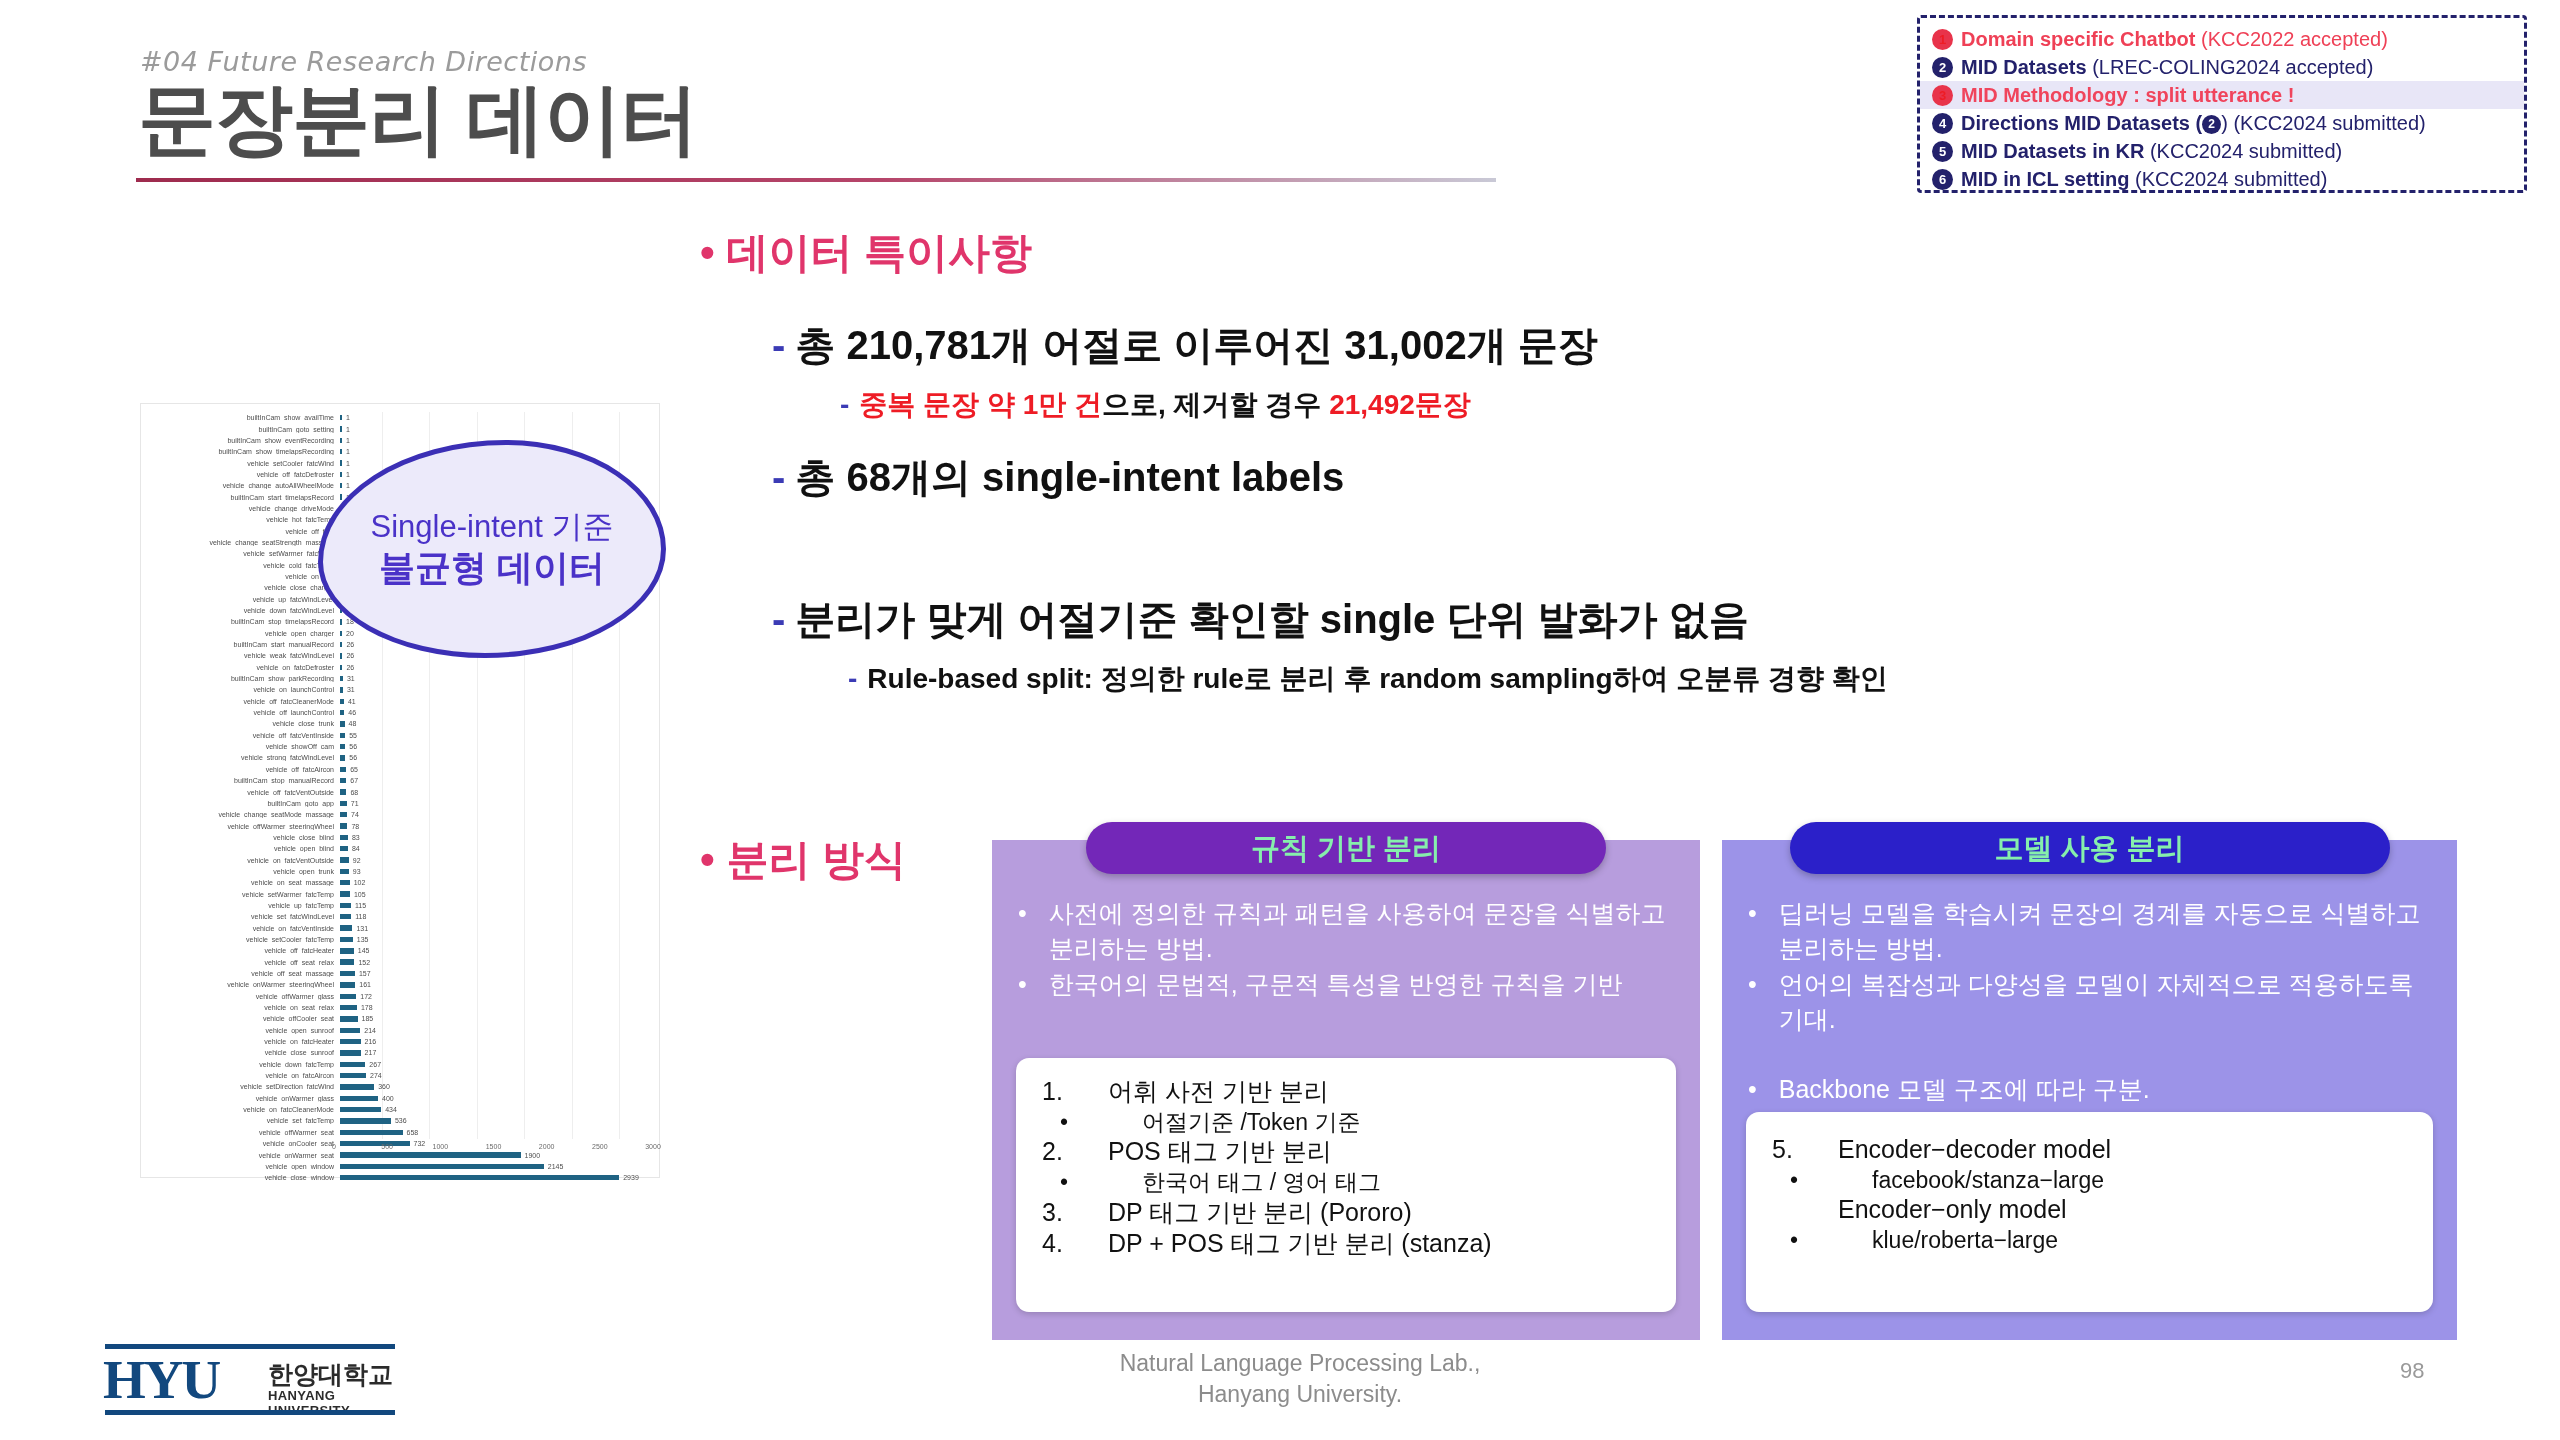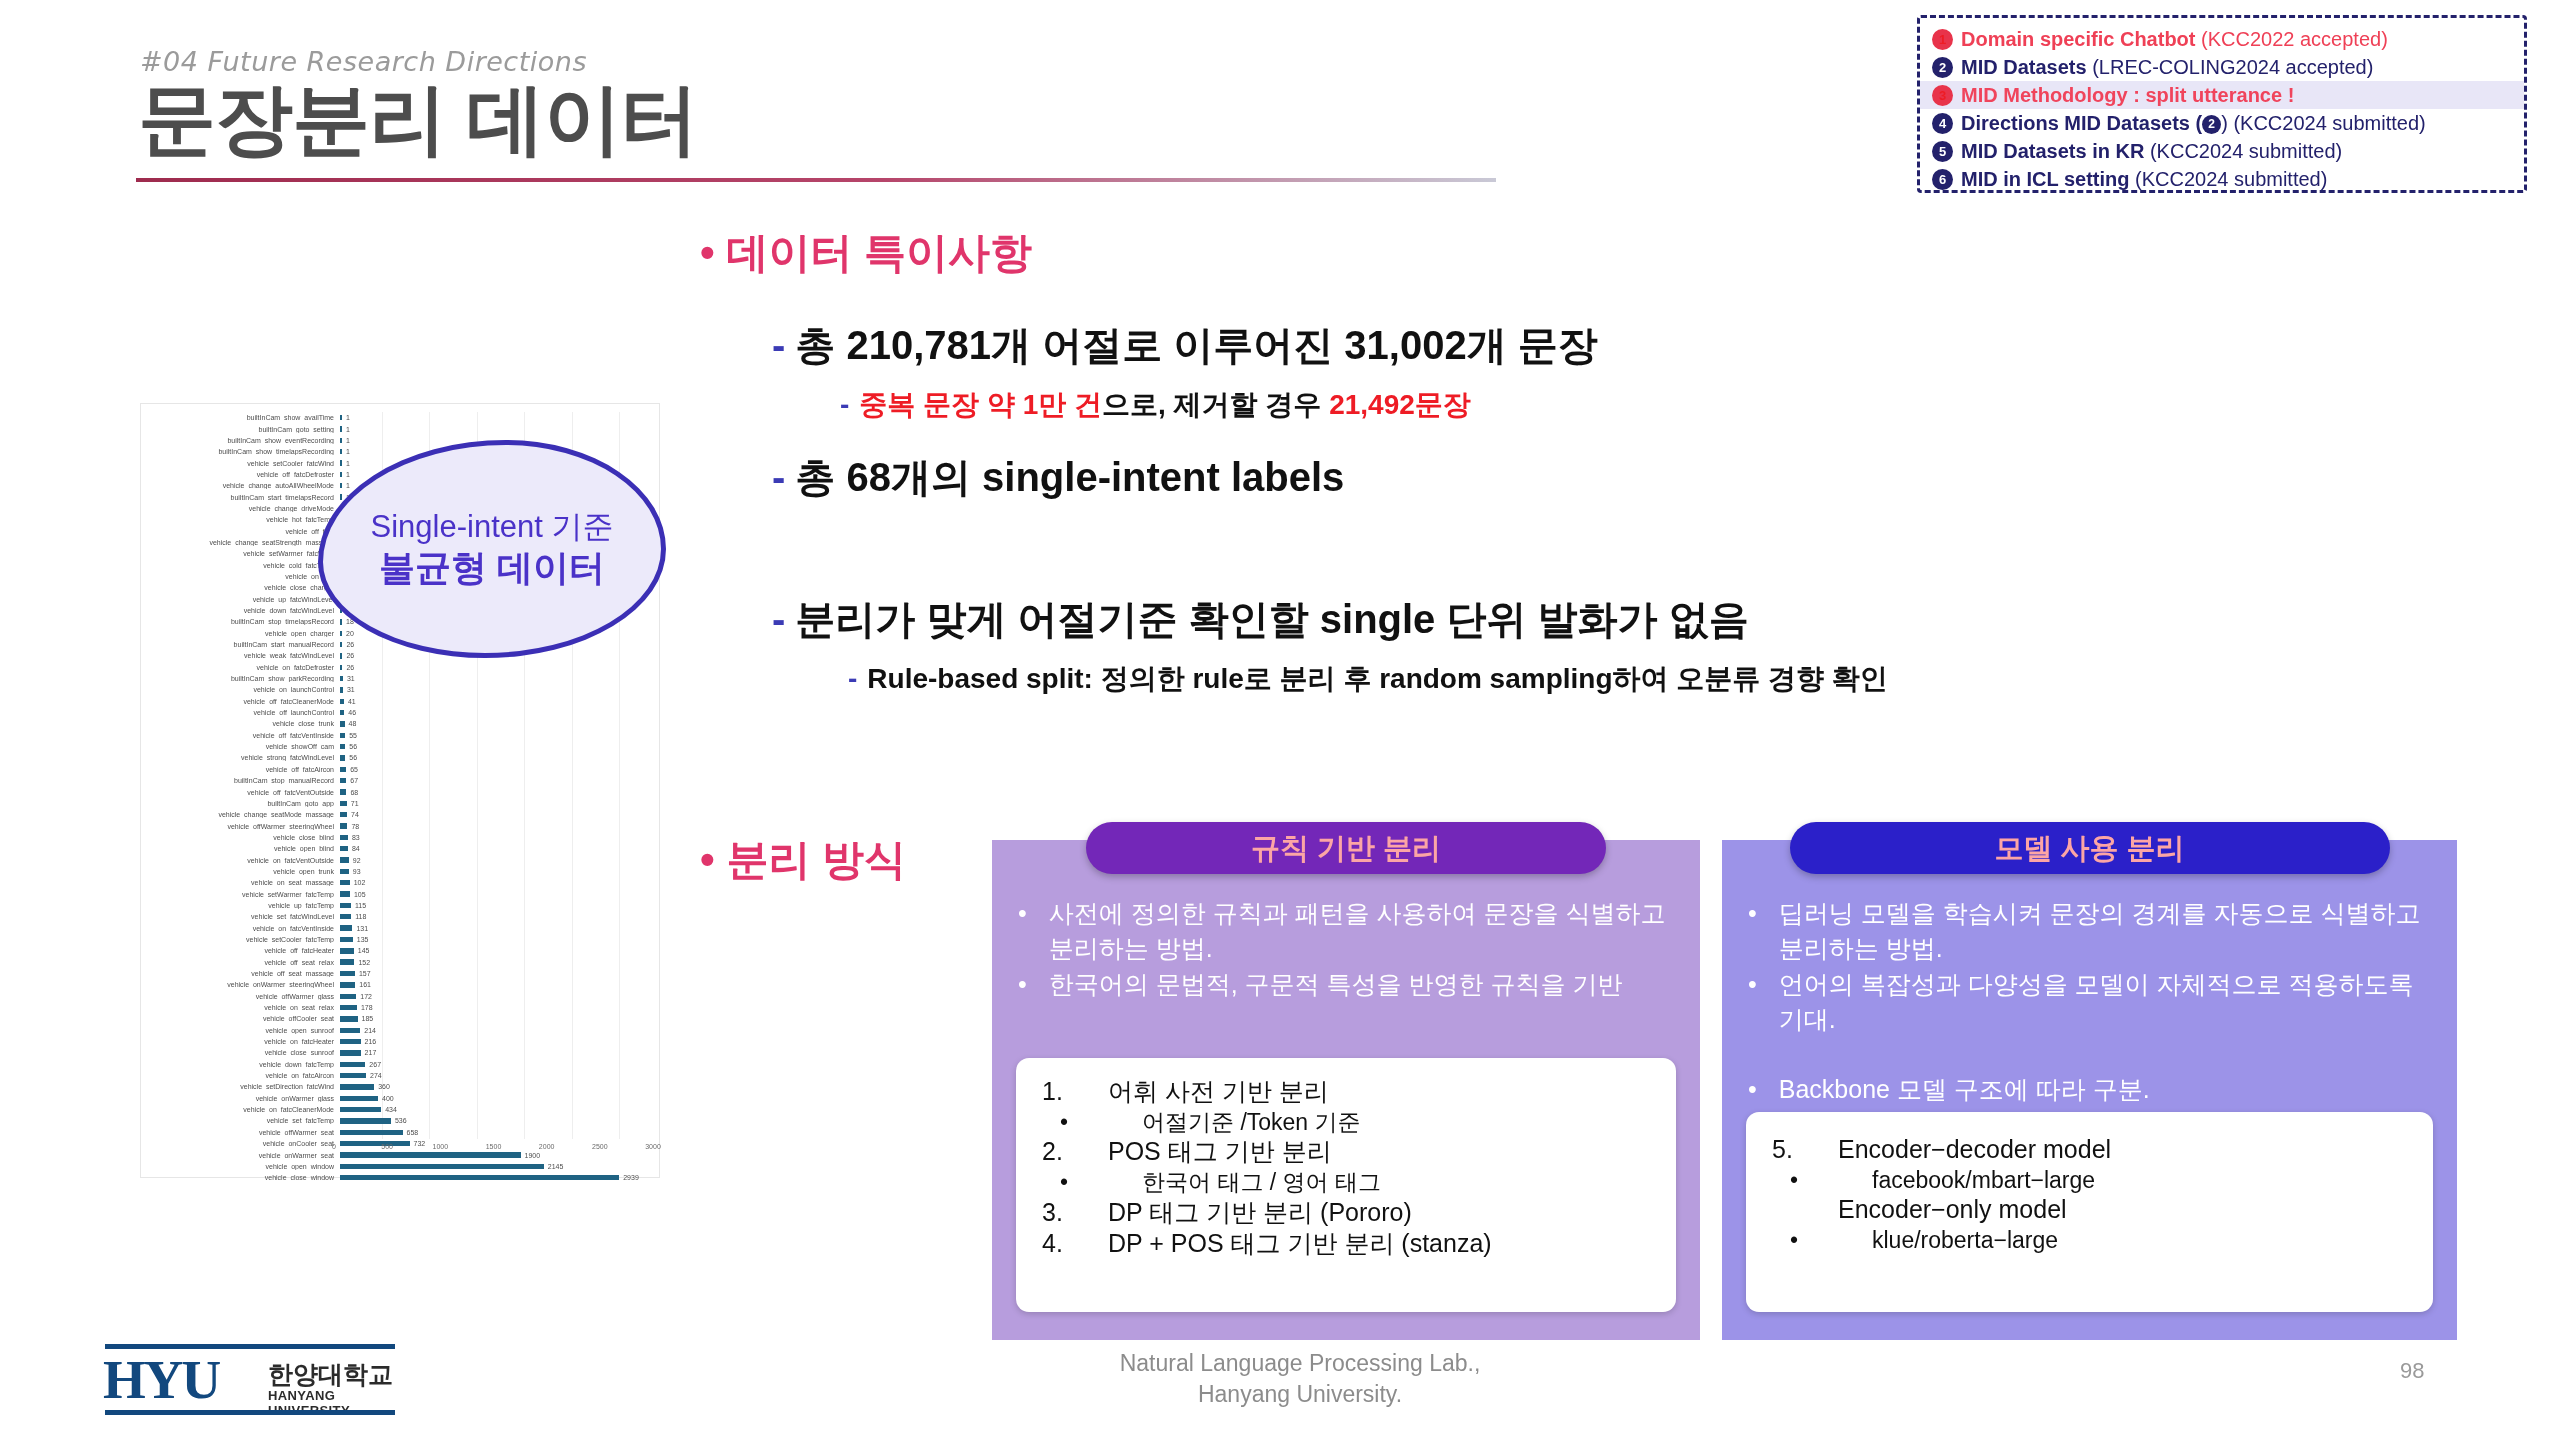--- a/index.html
+++ b/index.html
@@ -112,21 +112,21 @@
   .dash{color:#3b3bb5;font-weight:bold;margin-right:10px;}
   .red{color:#ee1c25;font-weight:bold;}
 
   
   .panel{position:absolute;box-sizing:border-box;}
   .panel-left{left:992px;top:840px;width:708px;height:500px;background:#b79ddd;}
   .panel-right{left:1722px;top:840px;width:735px;height:500px;background:#9c93e8;}
   .panel-head{
     position:absolute;top:-18px;left:50%;transform:translateX(-50%);
     height:52px;line-height:52px;border-radius:26px;
-    color:#fca5a5;font-weight:bold;font-size:29px;text-align:center;
+    color:#86efac;font-weight:bold;font-size:29px;text-align:center;
     box-shadow:0 3px 7px rgba(0,0,0,.25);
   }
   .head-left{width:520px;background:#7327b8;}
   .head-right{width:600px;background:#2b20c9;}
   .p-bullets{
     position:absolute;left:26px;right:18px;top:56px;
     color:#fff;font-size:25px;line-height:1.38;
   }
   .p-li{display:flex;gap:22px;margin-bottom:2px;}
   .p-li .bd{flex:none;}
@@ -791,21 +791,21 @@
         </div>
       </div>
     <div class="whitebox wb-right">
       <div style="padding:22px 0 0 0;" id="right-list">
           <div class="num-li">
             <span class="n">5.</span>
             <span>Encoder−decoder model</span>
           </div>
           <div class="sub-li">
             <span class="n">•</span>
-            <span>facebook/mbart−large</span>
+            <span>facebook/stanza−large</span>
           </div>
           <div class="plain-li">Encoder−only model</div>
           <div class="sub-li">
             <span class="n">•</span>
             <span>klue/roberta−large</span>
           </div>
         </div>
     </div>
   </div>
 

